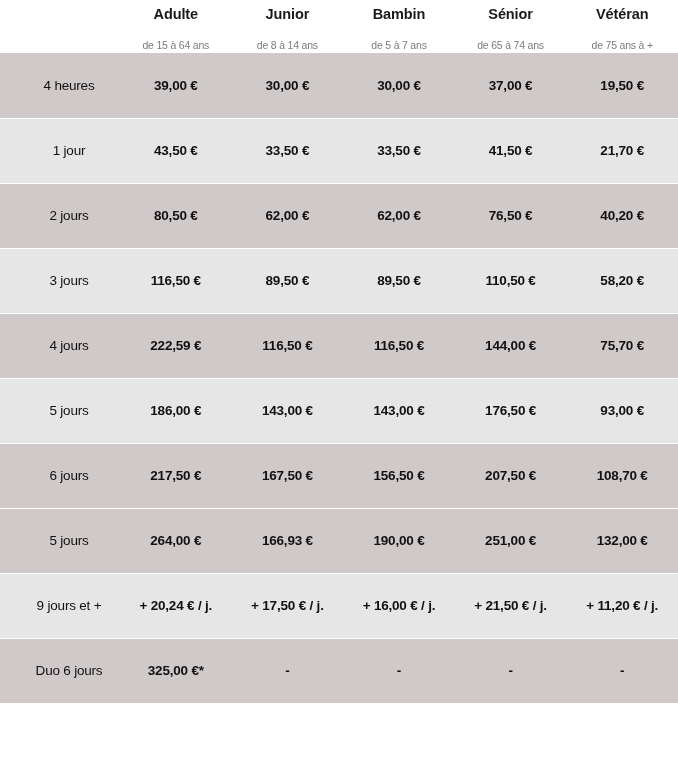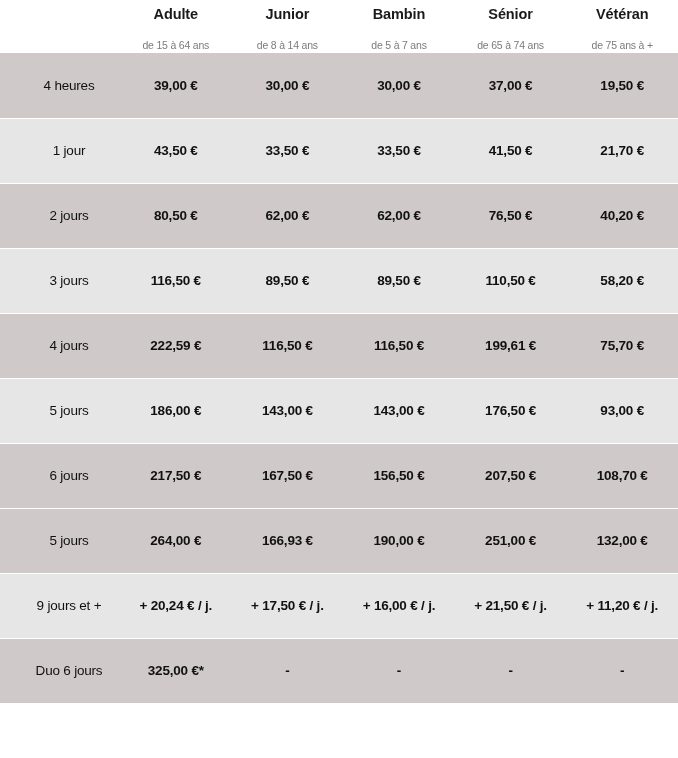--- a/index.html
+++ b/index.html
@@ -161,21 +161,21 @@
       <td class="row-value">89,50 €</td>
       <td class="row-value">89,50 €</td>
       <td class="row-value">110,50 €</td>
       <td class="row-value">58,20 €</td>
     </tr>
     <tr class="row-dark">
       <td class="row-label">4 jours</td>
       <td class="row-value">222,59 €</td>
       <td class="row-value">116,50 €</td>
       <td class="row-value">116,50 €</td>
-      <td class="row-value">199,61 €</td>
+      <td class="row-value">144,00 €</td>
       <td class="row-value">75,70 €</td>
     </tr>
     <tr class="row-light">
       <td class="row-label">5 jours</td>
       <td class="row-value">186,00 €</td>
       <td class="row-value">143,00 €</td>
       <td class="row-value">143,00 €</td>
       <td class="row-value">176,50 €</td>
       <td class="row-value">93,00 €</td>
     </tr>

